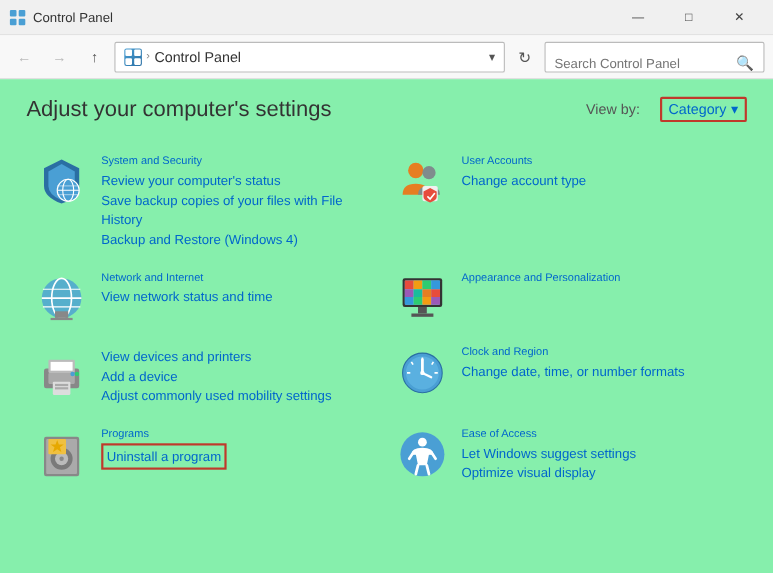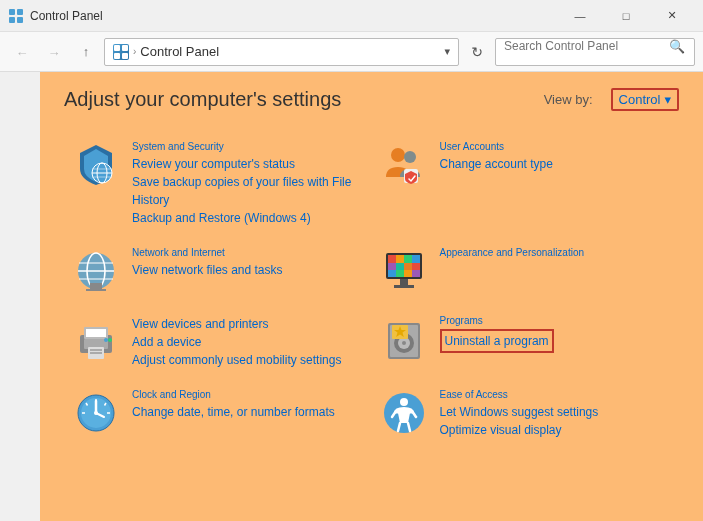--- a/index.html
+++ b/index.html
@@ -118,45 +118,44 @@
       color: #555;
       cursor: pointer;
       font-size: 14px;
     }
     .search-box {
       height: 28px;
       width: 200px;
       border: 1px solid #bbb;
       background: #fff;
       display: flex;
-      align-items: flex-start;
+      align-items: flex-end;
       padding: 0 8px;
       border-radius: 2px;
     }
     .search-box input {
       border: none;
       outline: none;
       font-size: 12px;
       color: #999;
       background: transparent;
       flex: 1;
     }
     .search-icon-btn {
       color: #666;
       font-size: 13px;
       cursor: pointer;
     }
 
     
     .main {
-      background: #fdba74;
+      background: #86efac;
       padding: 16px 24px;
       height: calc(521px - 72px);
       overflow-y: auto;
-      margin-left: 40px;
     }
 
     
     .page-header {
       display: flex;
       align-items: center;
       justify-content: space-between;
       margin-bottom: 20px;
     }
     .page-title {
@@ -276,21 +275,21 @@
     <span class="search-icon-btn">🔍</span>
   </div>
 </div>
 
 <div class="main">
   <div class="page-header">
     <h1 class="page-title">Adjust your computer's settings</h1>
     <div class="viewby">
       <span>View by:</span>
       <div class="category-dropdown">
-        <span>Control</span>
+        <span>Category</span>
         <span>▾</span>
       </div>
     </div>
   </div>
 
   <div class="categories-grid">
 
     <div class="category-item">
       <div class="cat-icon">
         <svg width="48" height="48" viewBox="0 0 48 48">
@@ -340,21 +339,21 @@
           <ellipse cx="24" cy="24" rx="9" ry="18" fill="none" stroke="#fff" stroke-width="1.5"></ellipse>
           <line x1="6" y1="24" x2="42" y2="24" stroke="#fff" stroke-width="1.5"></line>
           <line x1="7" y1="16" x2="41" y2="16" stroke="#fff" stroke-width="1"></line>
           <line x1="7" y1="32" x2="41" y2="32" stroke="#fff" stroke-width="1"></line>
           <rect x="18" y="36" width="12" height="6" fill="#888"></rect>
           <rect x="14" y="42" width="20" height="2" fill="#888"></rect>
         </svg>
       </div>
       <div class="cat-content">
         <a class="cat-title">Network and Internet</a>
-        <a class="cat-link">View network files and tasks</a>
+        <a class="cat-link">View network status and time</a>
       </div>
     </div>
 
     <div class="category-item">
       <div class="cat-icon">
         <svg width="48" height="48" viewBox="0 0 48 48">
 
           <rect x="6" y="6" width="36" height="26" rx="2" fill="#333"></rect>
           <rect x="8" y="8" width="32" height="22" rx="1" fill="#87ceeb"></rect>
 
@@ -398,63 +397,63 @@
       <div class="cat-content">
         <a class="cat-link">View devices and printers</a>
         <a class="cat-link">Add a device</a>
         <a class="cat-link">Adjust commonly used mobility settings</a>
       </div>
     </div>
 
     <div class="category-item">
       <div class="cat-icon">
         <svg width="48" height="48" viewBox="0 0 48 48">
+          <circle cx="24" cy="24" r="18" fill="#4a9fd4" stroke="#2a6fa3" stroke-width="1"></circle>
+          <circle cx="24" cy="24" r="15" fill="#5ab0e0"></circle>
+
+          <line x1="24" y1="24" x2="24" y2="12" stroke="#fff" stroke-width="2.5" stroke-linecap="round"></line>
+          <line x1="24" y1="24" x2="32" y2="28" stroke="#fff" stroke-width="2" stroke-linecap="round"></line>
+          <circle cx="24" cy="24" r="2" fill="#fff"></circle>
+
+          <line x1="24" y1="10" x2="24" y2="13" stroke="#fff" stroke-width="1.5"></line>
+          <line x1="34" y1="14" x2="32.5" y2="16.5" stroke="#fff" stroke-width="1.5"></line>
+          <line x1="38" y1="24" x2="35" y2="24" stroke="#fff" stroke-width="1.5"></line>
+          <line x1="14" y1="14" x2="15.5" y2="16.5" stroke="#fff" stroke-width="1.5"></line>
+          <line x1="10" y1="24" x2="13" y2="24" stroke="#fff" stroke-width="1.5"></line>
+        </svg>
+      </div>
+      <div class="cat-content">
+        <a class="cat-title">Clock and Region</a>
+        <a class="cat-link">Change date, time, or number formats</a>
+      </div>
+    </div>
+
+    <div class="category-item">
+      <div class="cat-icon">
+        <svg width="48" height="48" viewBox="0 0 48 48">
 
           <rect x="8" y="8" width="32" height="36" rx="2" fill="#888"></rect>
           <rect x="10" y="10" width="28" height="32" rx="1" fill="#aaa"></rect>
           <circle cx="24" cy="28" r="10" fill="#7a7a7a"></circle>
           <circle cx="24" cy="28" r="6" fill="#bbb"></circle>
           <circle cx="24" cy="28" r="2" fill="#888"></circle>
 
           <rect x="12" y="10" width="16" height="14" rx="1" fill="#f0c040"></rect>
           <polygon points="20,11 21.5,15 26,15 22.5,17.5 23.8,22 20,19.5 16.2,22 17.5,17.5 14,15 18.5,15" fill="#e6a800"></polygon>
         </svg>
       </div>
       <div class="cat-content">
         <a class="cat-title">Programs</a>
         <a class="cat-link highlighted">Uninstall a program</a>
       </div>
     </div>
 
     <div class="category-item">
       <div class="cat-icon">
         <svg width="48" height="48" viewBox="0 0 48 48">
-          <circle cx="24" cy="24" r="18" fill="#4a9fd4" stroke="#2a6fa3" stroke-width="1"></circle>
-          <circle cx="24" cy="24" r="15" fill="#5ab0e0"></circle>
-
-          <line x1="24" y1="24" x2="24" y2="12" stroke="#fff" stroke-width="2.5" stroke-linecap="round"></line>
-          <line x1="24" y1="24" x2="32" y2="28" stroke="#fff" stroke-width="2" stroke-linecap="round"></line>
-          <circle cx="24" cy="24" r="2" fill="#fff"></circle>
-
-          <line x1="24" y1="10" x2="24" y2="13" stroke="#fff" stroke-width="1.5"></line>
-          <line x1="34" y1="14" x2="32.5" y2="16.5" stroke="#fff" stroke-width="1.5"></line>
-          <line x1="38" y1="24" x2="35" y2="24" stroke="#fff" stroke-width="1.5"></line>
-          <line x1="14" y1="14" x2="15.5" y2="16.5" stroke="#fff" stroke-width="1.5"></line>
-          <line x1="10" y1="24" x2="13" y2="24" stroke="#fff" stroke-width="1.5"></line>
-        </svg>
-      </div>
-      <div class="cat-content">
-        <a class="cat-title">Clock and Region</a>
-        <a class="cat-link">Change date, time, or number formats</a>
-      </div>
-    </div>
-
-    <div class="category-item">
-      <div class="cat-icon">
-        <svg width="48" height="48" viewBox="0 0 48 48">
 
           <circle cx="24" cy="24" r="20" fill="#4a9fd4"></circle>
 
           <circle cx="24" cy="13" r="4" fill="#fff"></circle>
           <path d="M14 24 Q14 18 24 18 Q34 18 34 24 L30 24 L28 34 L20 34 L18 24 Z" fill="#fff"></path>
           <line x1="14" y1="24" x2="34" y2="24" stroke="#fff" stroke-width="1"></line>
 
           <line x1="20" y1="34" x2="18" y2="42" stroke="#fff" stroke-width="2.5" stroke-linecap="round"></line>
           <line x1="28" y1="34" x2="30" y2="42" stroke="#fff" stroke-width="2.5" stroke-linecap="round"></line>
 

